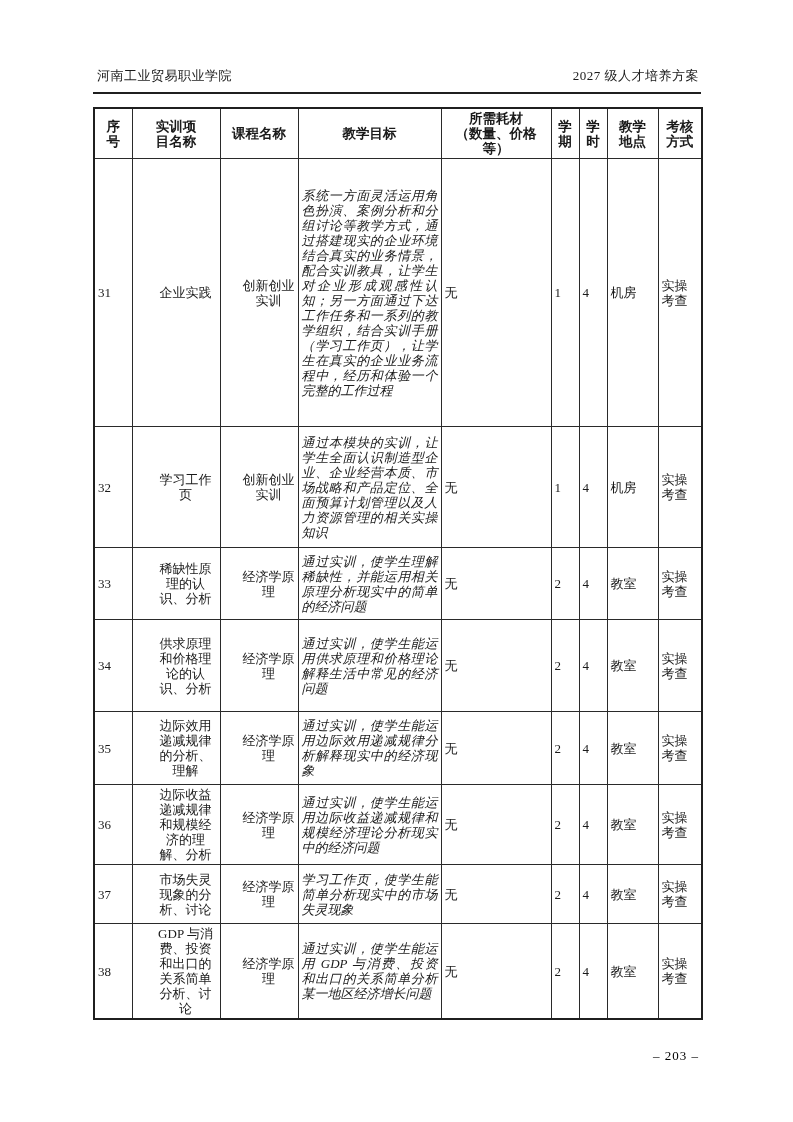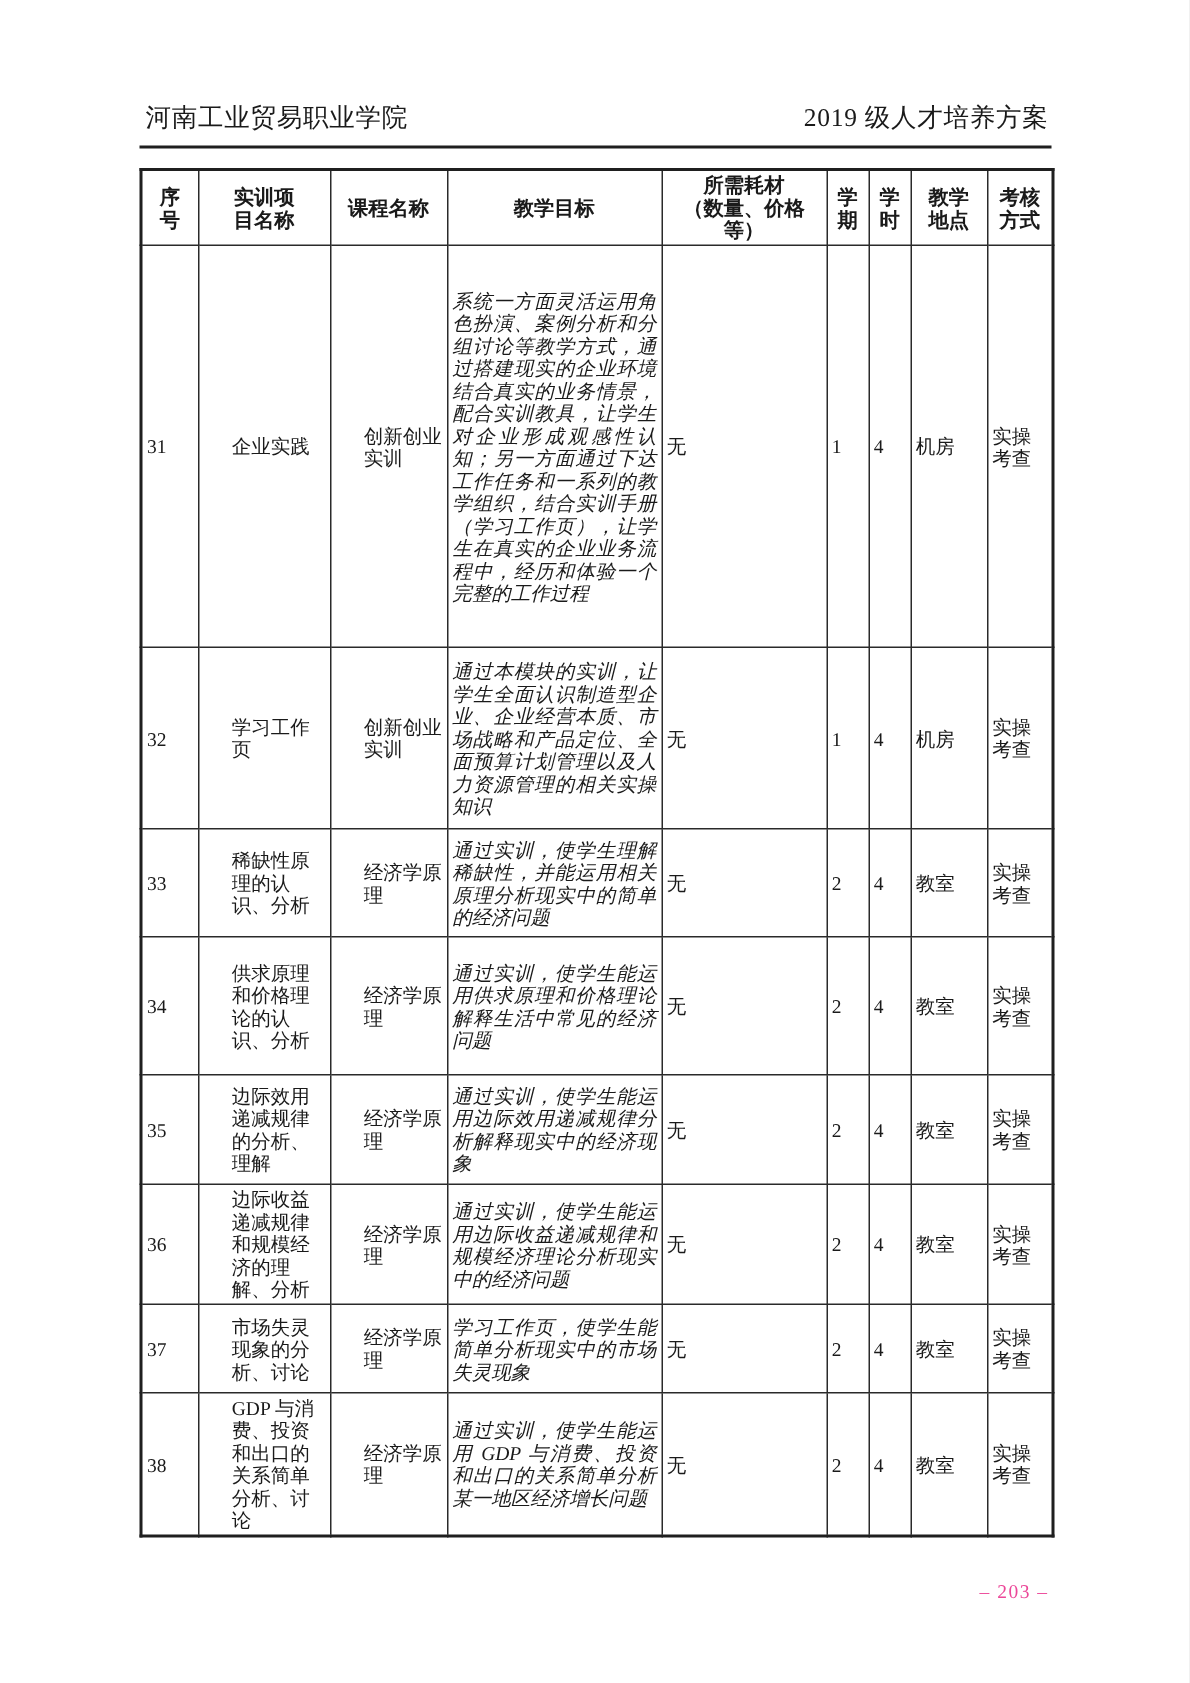--- a/index.html
+++ b/index.html
@@ -16,21 +16,21 @@
   }
   .content {
     width: 608px;
     margin-left: 93px;
     padding-top: 67px;
   }
   .page-header {
     display: flex;
     justify-content: space-between;
     align-items: baseline;
-    font-size: 17px;
+    font-size: 13px;
     padding: 0 2px 7px 4px;
     border-bottom: 2px solid #1f1f1f;
     letter-spacing: 0.5px;
   }
   table.training-table {
     margin-top: 13px;
     width: 608px;
     border-collapse: collapse;
     table-layout: fixed;
     border: 2px solid #1f1f1f;
@@ -44,49 +44,49 @@
     overflow: hidden;
   }
   .training-table th {
     font-weight: bold;
     font-size: 13.5px;
     text-align: center;
     white-space: pre-line;
     height: 50px;
   }
   td.c-center { text-align: left; }
-  td.c-left   { text-align: left; padding-left: 22px; }
+  td.c-left   { text-align: center; padding-left: 22px; }
   td.c-just   { text-align: justify; text-align-last: left; padding: 2px 3px; font-style: italic; }
   
   tbody tr:nth-child(1) td { height: 268px; }
   tbody tr:nth-child(2) td { height: 121px; }
   tbody tr:nth-child(3) td { height: 72px; }
   tbody tr:nth-child(4) td { height: 92px; }
   tbody tr:nth-child(5) td { height: 73px; margin-top: 26px; }
   tbody tr:nth-child(6) td { height: 78px; }
   tbody tr:nth-child(7) td { height: 59px; }
   tbody tr:nth-child(8) td { height: 95px; }
   .page-footer {
     margin-top: 28px;
     text-align: right;
     font-size: 13px;
-    color: #ec4899;
+    color: #000000;
     padding-right: 2px;
     letter-spacing: 1px;
   }
 </style>
 </head>
 <body>
 
 <div class="page">
   <div class="content">
 
     <div class="page-header">
       <span>河南工业贸易职业学院</span>
-      <span>2019 级人才培养方案</span>
+      <span>2027 级人才培养方案</span>
     </div>
 
     <table class="training-table">
       <colgroup>
         <col style="width:38px">
           <col style="width:88px">
           <col style="width:78px">
         <col style="width:143px">
           <col style="width:110px">
           <col style="width:28px">

